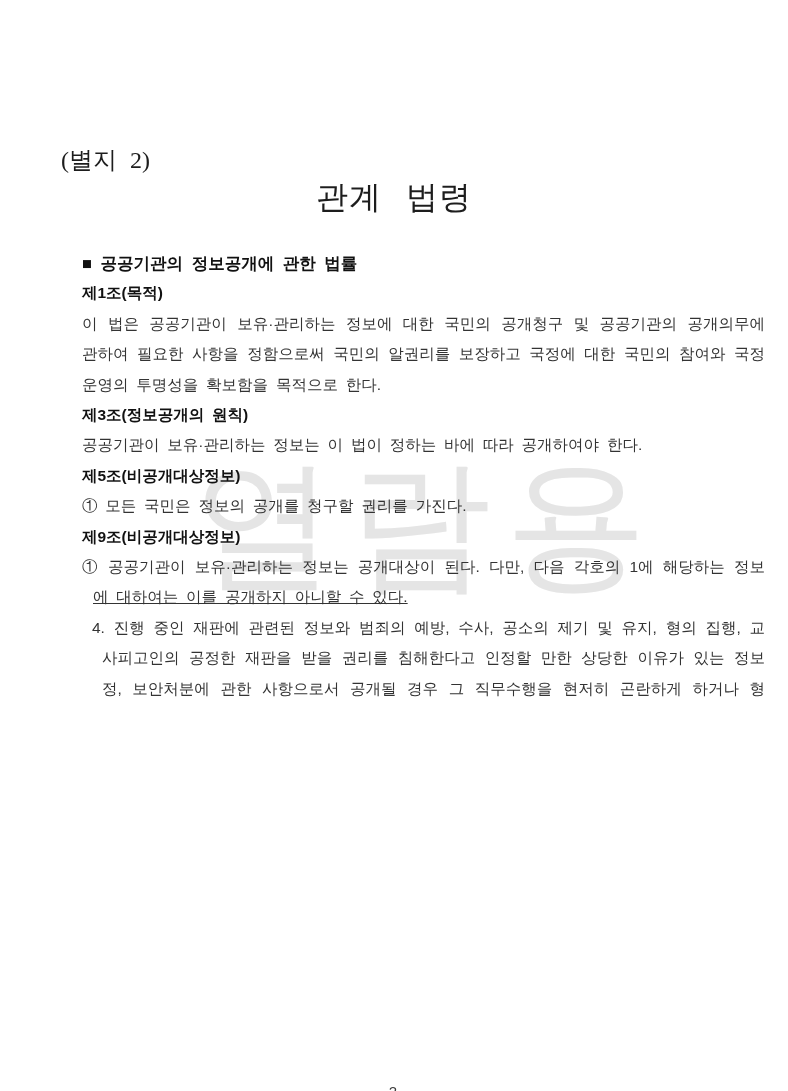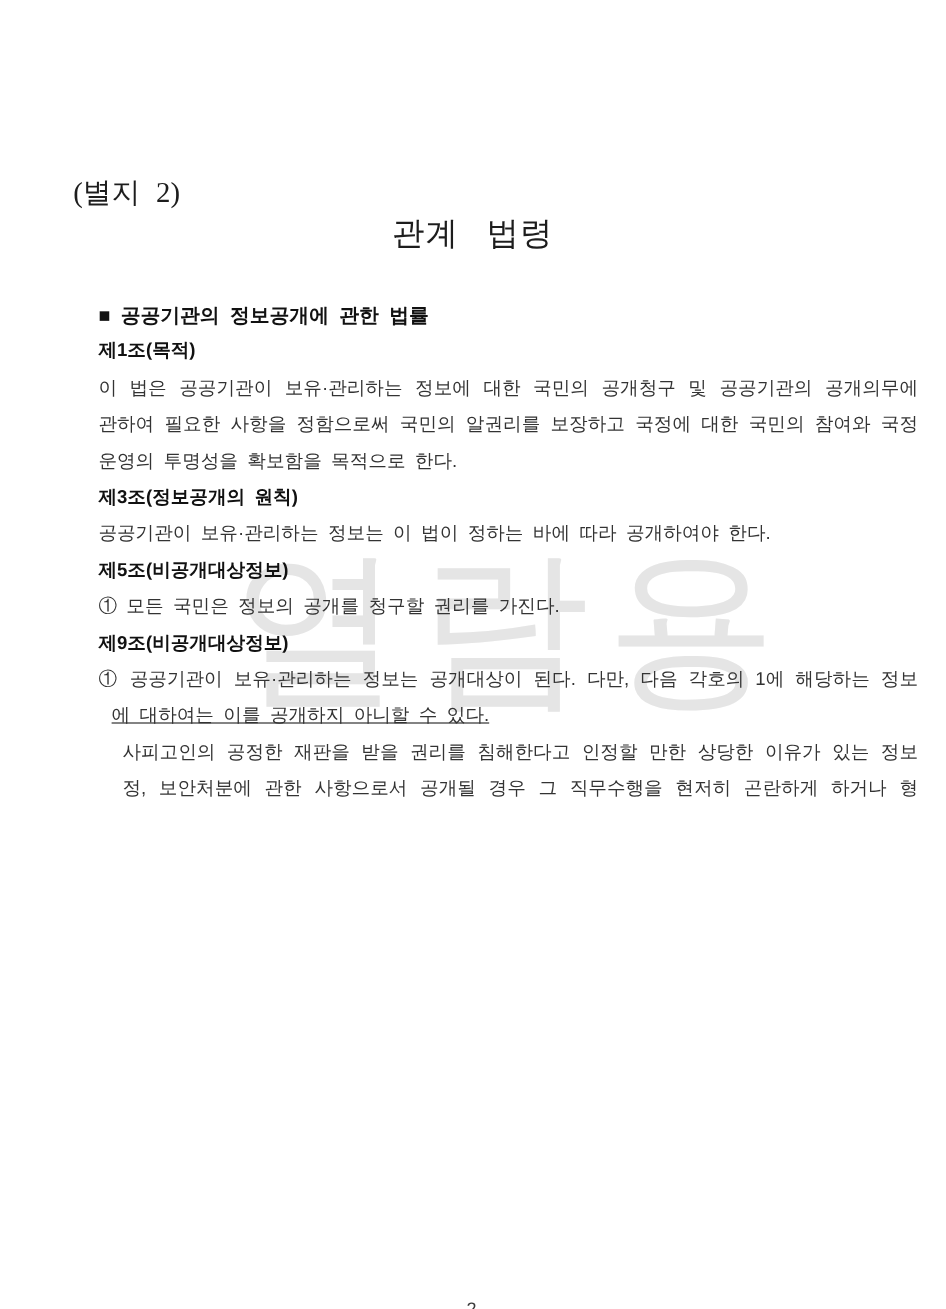--- a/index.html
+++ b/index.html
@@ -40,21 +40,21 @@
   }
   .doc-title {
     position: absolute;
     left: 0;
     top: 176px;
     width: 788px;
     z-index: 1;
     margin: 0;
     text-align: center;
     font-family: "Liberation Serif", serif;
-    font-size: 27px;
+    font-size: 32px;
     font-weight: 400;
     color: #1d1d1d;
     word-spacing: 15px;
     letter-spacing: 1px;
   }
   .content {
     position: absolute;
     left: 62px;
     top: 248px;
     width: 683px;
@@ -120,20 +120,21 @@
 
     <div class="line article-heading">제3조(정보공개의 원칙)</div>
     <div class="line">공공기관이 보유·관리하는 정보는 이 법이 정하는 바에 따라 공개하여야 한다.</div>
 
     <div class="line article-heading">제5조(비공개대상정보)</div>
     <div class="line">① 모든 국민은 정보의 공개를 청구할 권리를 가진다.</div>
 
     <div class="line article-heading">제9조(비공개대상정보)</div>
     <div class="line justify">① 공공기관이 보유·관리하는 정보는 공개대상이 된다. 다만, 다음 각호의 1에 해당하는 정보</div>
     <div class="line indent-clause-cont">에 대하여는 이를 공개하지 아니할 수 있다.</div>
+    <div class="line justify indent-item">4. 진행 중인 재판에 관련된 정보와 범죄의 예방, 수사, 공소의 제기 및 유지, 형의 집행, 교</div>
     <div class="line justify indent-item-cont">사피고인의 공정한 재판을 받을 권리를 침해한다고 인정할 만한 상당한 이유가 있는 정보</div>
     <div class="line justify indent-item-cont">정, 보안처분에 관한 사항으로서 공개될 경우 그 직무수행을 현저히 곤란하게 하거나 형</div>
 
   </div>
 
   <div class="page-number">- 2 -</div>
 
 </div>
 
 </body></html>

